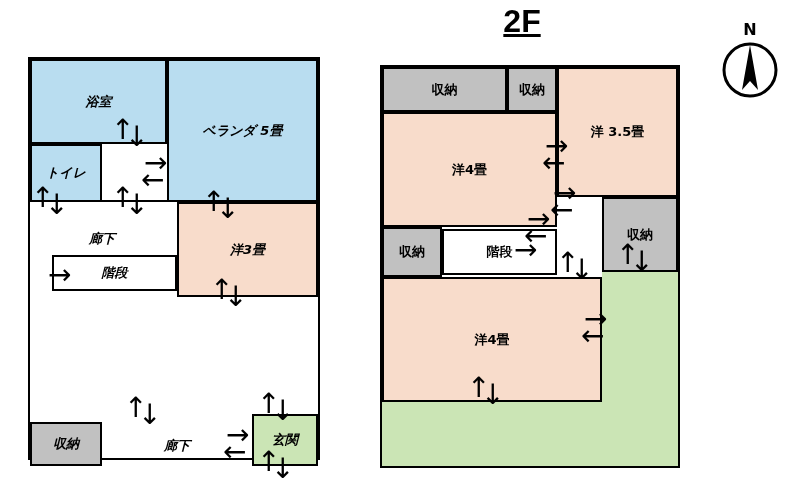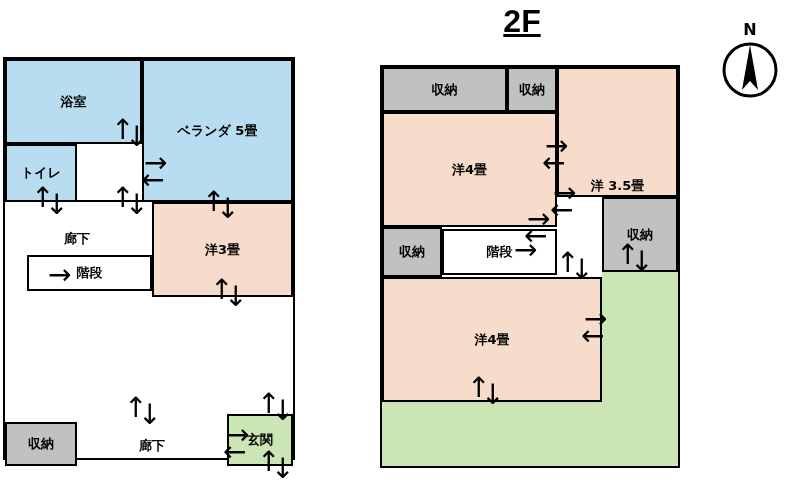--- a/index.html
+++ b/index.html
@@ -22,21 +22,21 @@
   .compass { position:absolute; left:718px; top:20px; width:64px; text-align:center; }
   .compass-n { font-size:16px; font-weight:bold; color:#000; margin-bottom:1px; }
 </style>
 </head>
 <body>
 
 <div class="canvas">
 
   <div class="floor-title" style="left:477px; top:3px;text-decoration:underline;">2F</div>
 
-  <div class="plan" style="left:3px; top:57px; width:292px; height:403px;">
+  <div class="plan" style="left:28px; top:57px; width:292px; height:403px;font-style:italic;">
     <div class="room blue" style="left:0; top:0; width:137px; height:85px;">
       <span class="room-label">浴室</span>
     </div>
     <div class="room blue" style="left:137px; top:0; width:151px; height:143px;">
       <span class="room-label">ベランダ 5畳</span>
     </div>
     <div class="room blue" style="left:0; top:85px; width:72px; height:58px;">
       <span class="room-label">トイレ</span>
     </div>
     <div class="wall" style="left:72px; top:141px; width:65px; height:2px;"></div>
@@ -60,21 +60,21 @@
     </div>
   </div>
 
   <div class="plan" style="left:380px; top:65px; width:300px; height:403px;">
     <div class="room gray" style="left:0; top:0; width:125px; height:45px;">
       <span class="room-label">収納</span>
     </div>
     <div class="room gray" style="left:125px; top:0; width:50px; height:45px;">
       <span class="room-label">収納</span>
     </div>
-    <div class="room pink" style="left:175px; top:0; width:121px; height:130px;align-items:flex-end;">
+    <div class="room pink" style="left:175px; top:0; width:121px; height:130px;">
       <span class="room-label">洋 3.5畳</span>
     </div>
     <div class="room pink" style="left:0; top:45px; width:175px; height:115px;">
       <span class="room-label">洋4畳</span>
     </div>
     <div class="room gray" style="left:0; top:160px; width:60px; height:50px;">
       <span class="room-label">収納</span>
     </div>
     <div class="room white" style="left:60px; top:162px; width:115px; height:46px; z-index:1;">
       <span class="room-label">階段</span>

